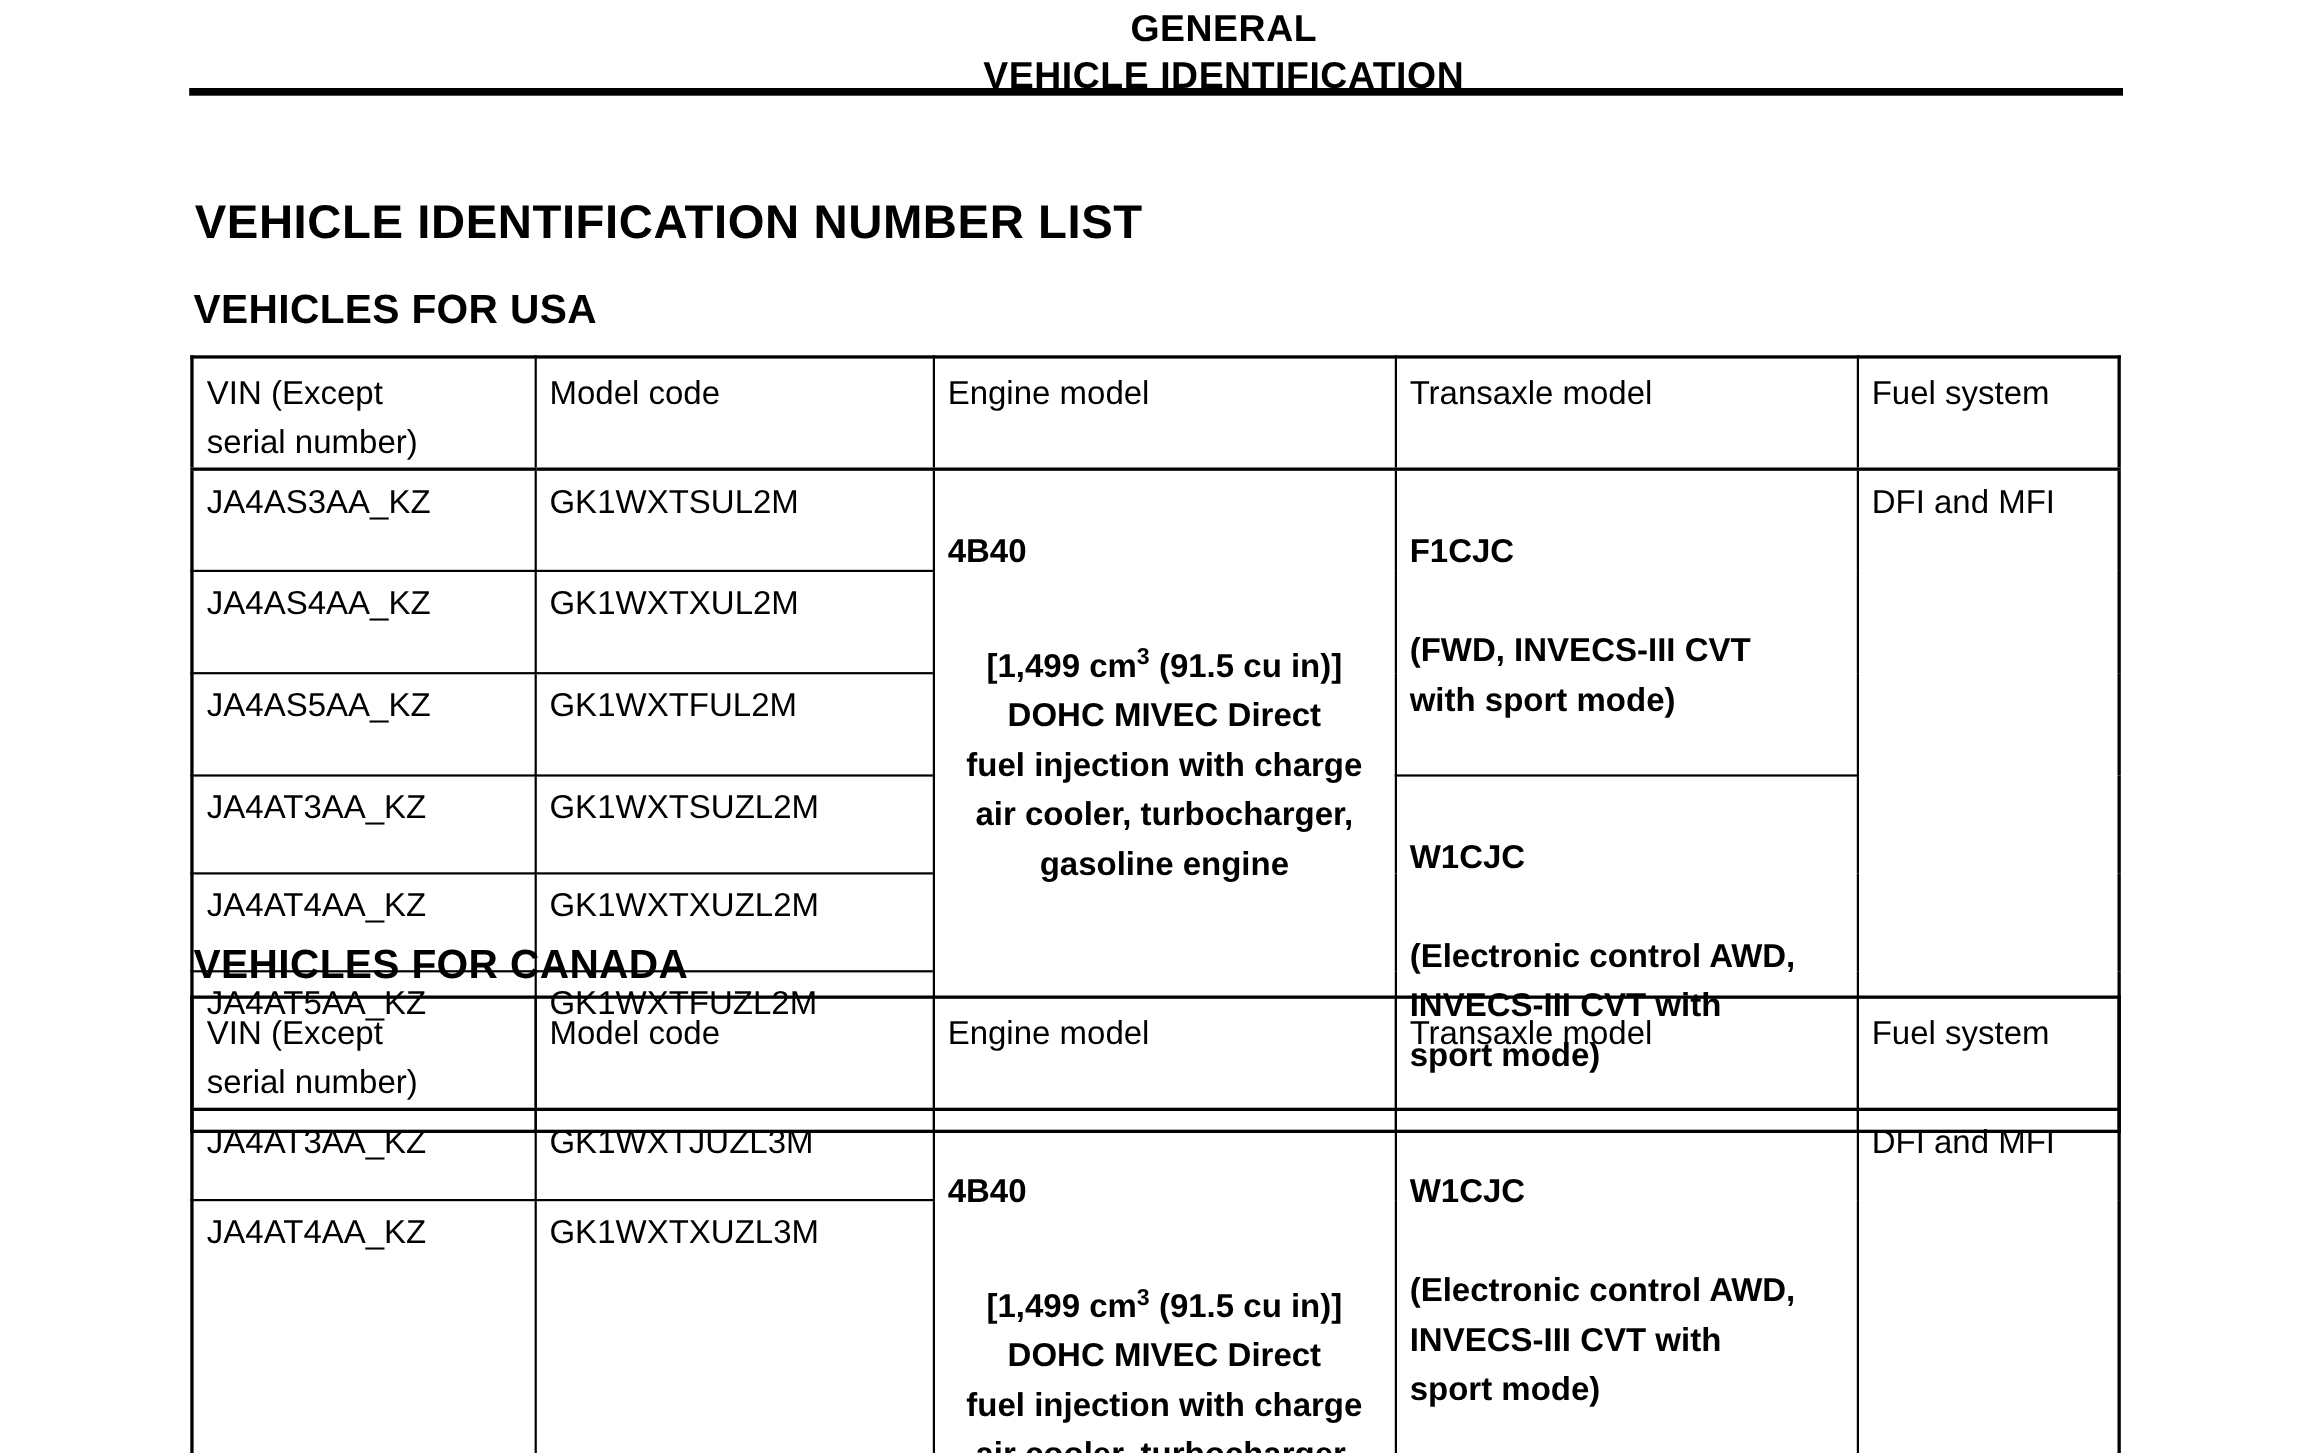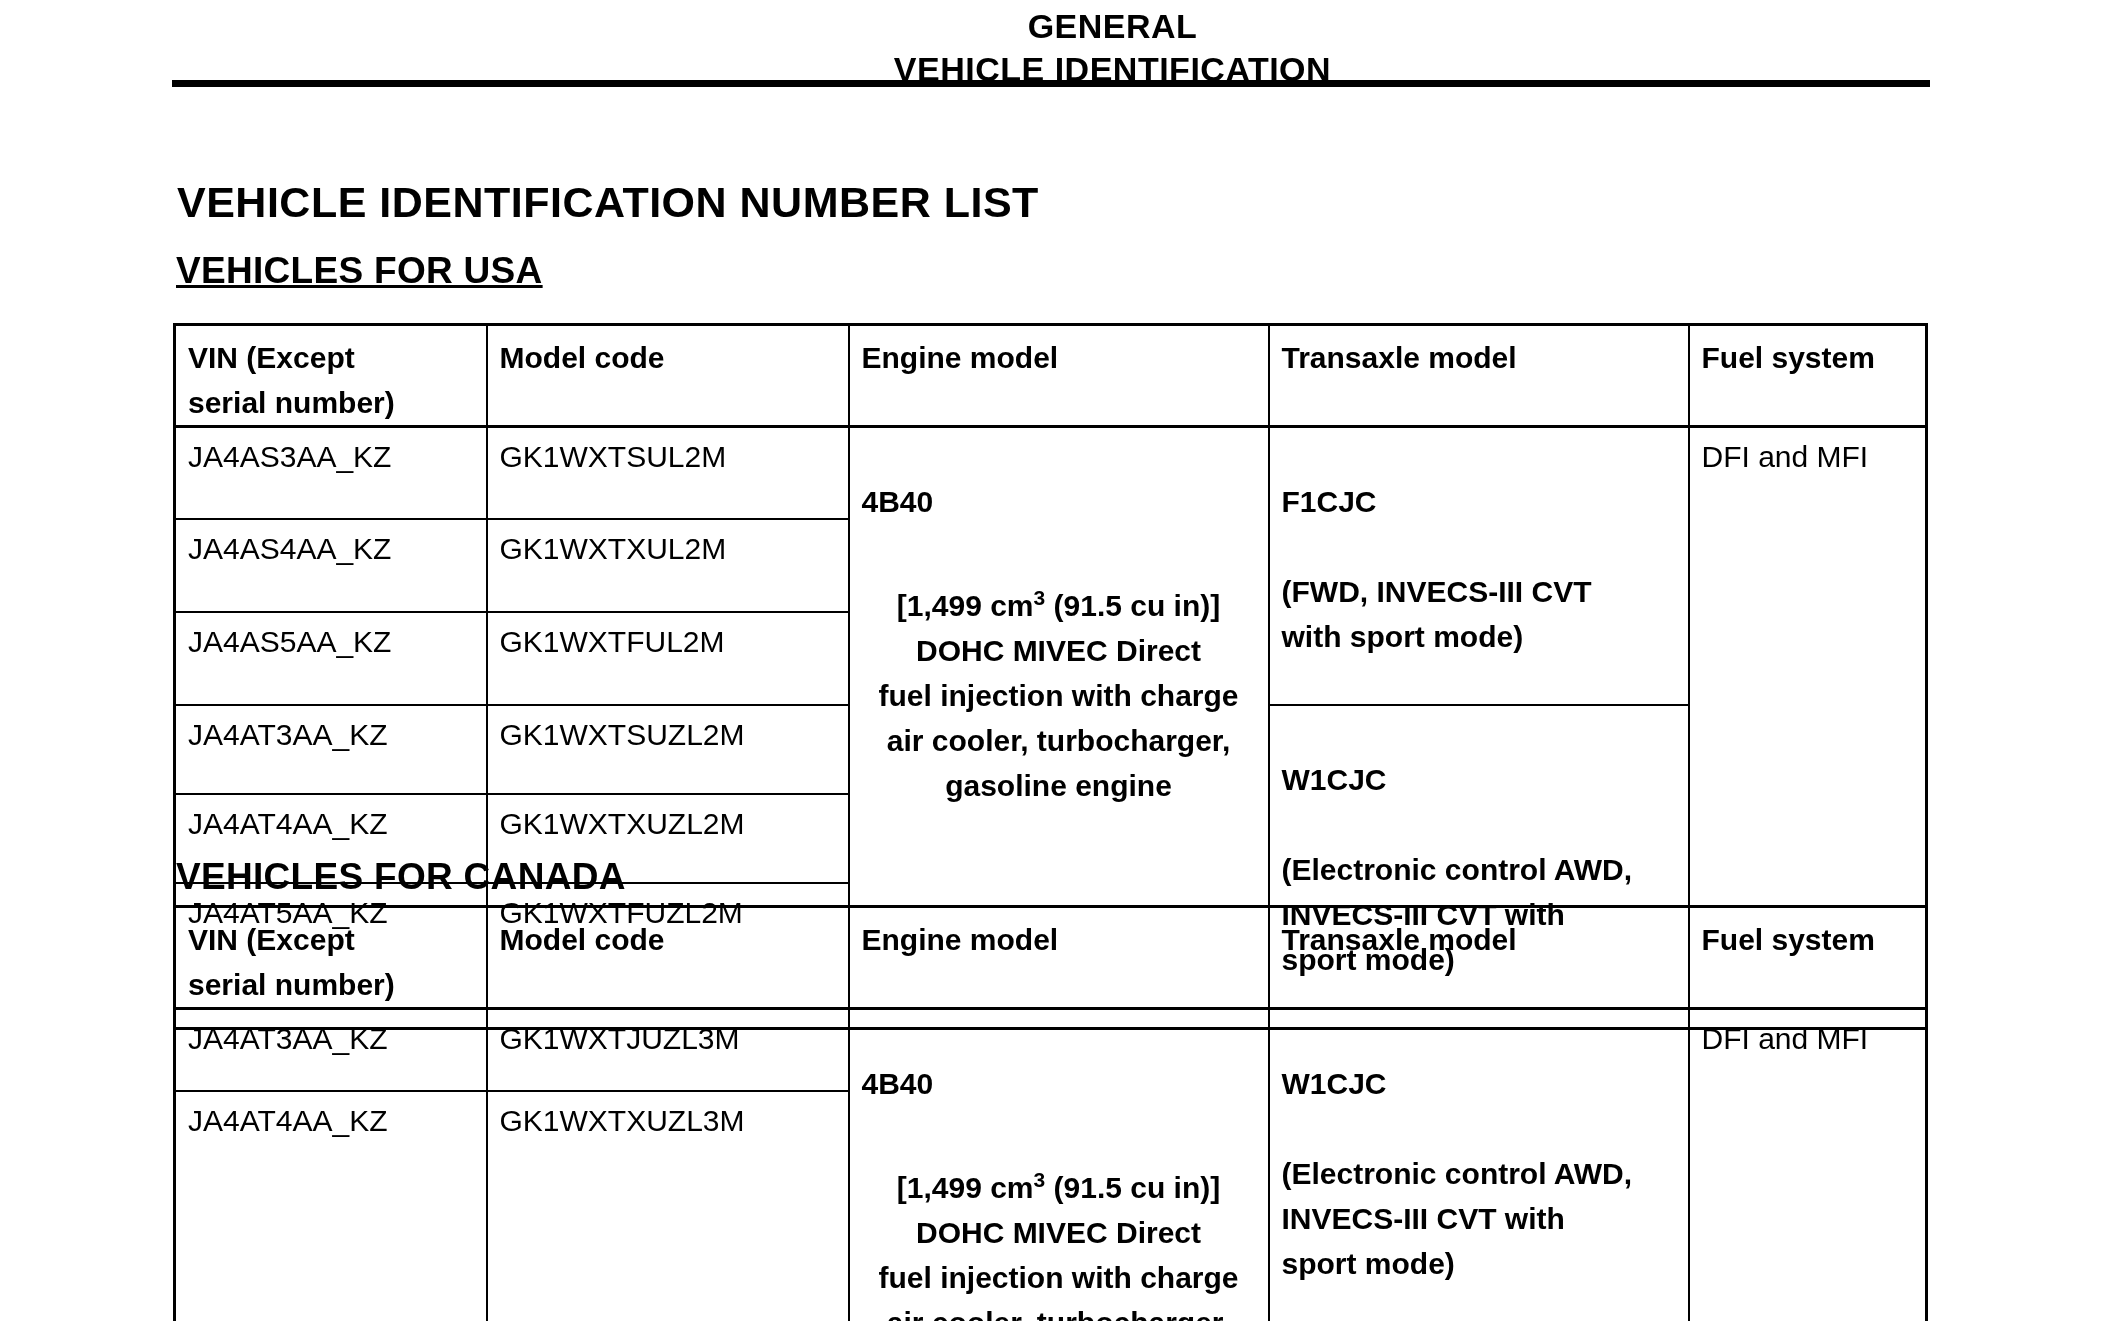--- a/index.html
+++ b/index.html
@@ -59,21 +59,21 @@
   }
   .section-heading {
     position: absolute;
     left: 176px;
     margin: 0;
     font-size: 37px;
     font-weight: bold;
     line-height: 42px;
     letter-spacing: 0.3px;
   }
-  .usa-heading    { top: 250px; text-decoration: underline; }
+  .usa-heading    { top: 261px; }
   .canada-heading { top: 840px; margin-top: 16px; }
 
   
   table.vin-table {
     position: absolute;
     left: 173px;
     width: 1752px;
     border-collapse: collapse;
     table-layout: fixed;
     border: 3px solid #000000;
@@ -86,21 +86,21 @@
     border: 2px solid #000000;
     font-size: 30px;
     line-height: 45px;
     vertical-align: top;
     text-align: left;
     padding: 6px 12px 0 12px;
     white-space: pre-line;
     overflow: hidden;
   }
   .vin-table thead th {
-    font-weight: bold;
+    font-weight: normal;
     border-bottom: 3px solid #000000;
     padding-top: 9px;
   }
   .vin-table td p { margin: 0; font-weight: bold; }
   .engine-desc    { margin-top: 14px !important; text-align: center; }
   .vin-table sup {
     font-size: 21px;
     line-height: 0;
     vertical-align: super;
   }

